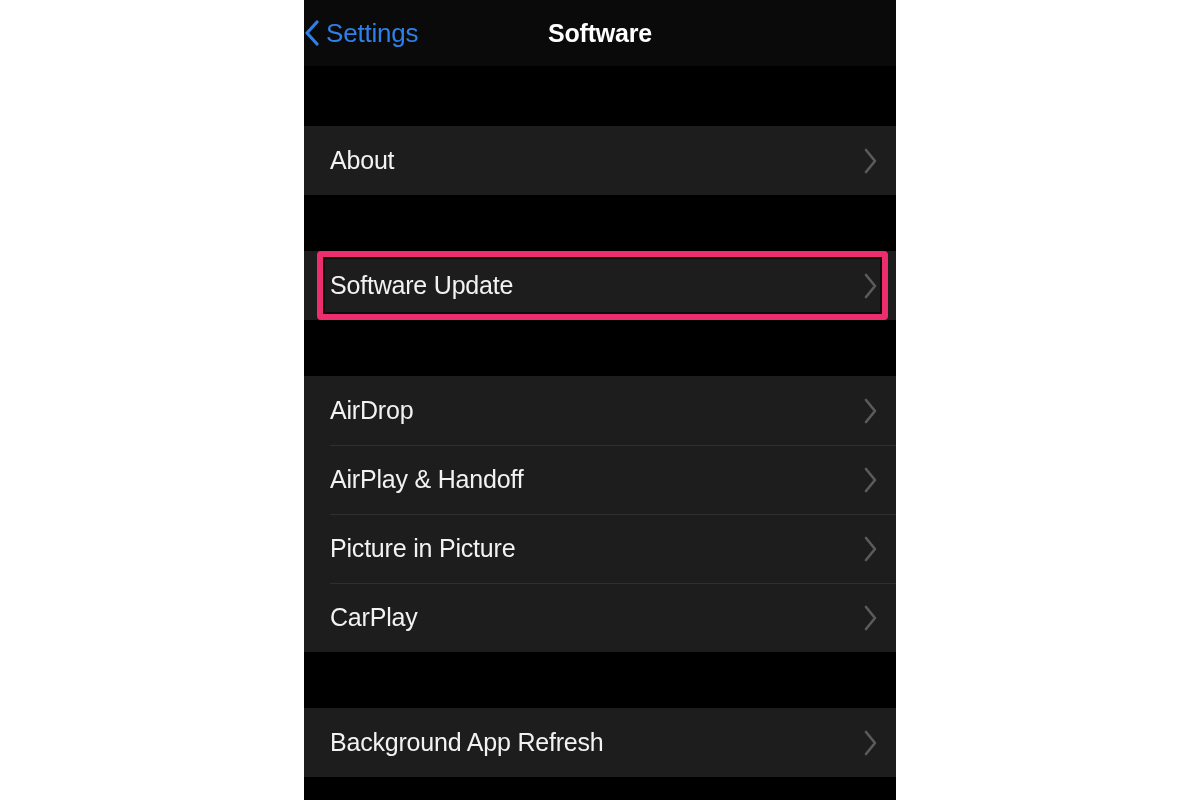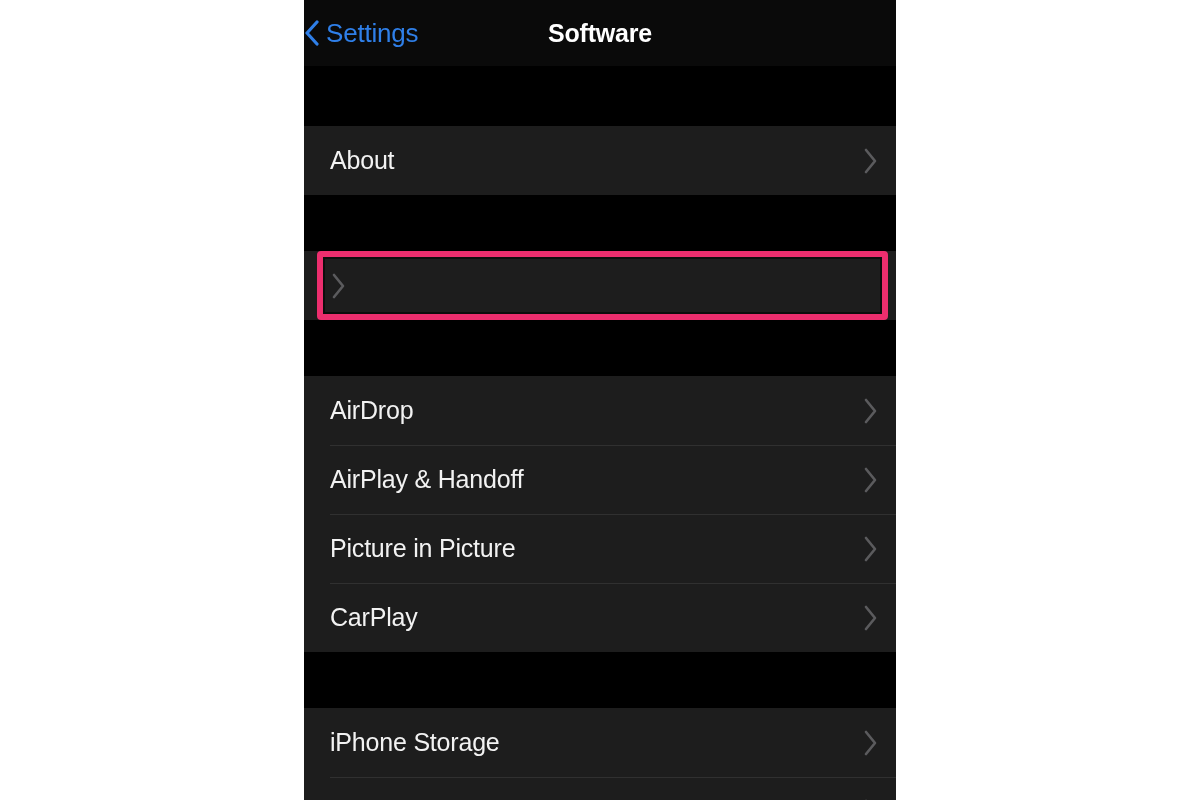--- a/index.html
+++ b/index.html
@@ -172,20 +172,21 @@
           <span class="row-chevron">
             <svg viewBox="0 0 16 28" width="16" height="28" aria-hidden="true">
               <path d="M4 3 L13 14 L4 25" fill="none" stroke="#8e8e93" stroke-width="2.6" stroke-linecap="round" stroke-linejoin="round"></path>
             </svg>
           </span>
         </div>
       </div>
       <div class="gap" style="height: 56px;"></div>
       <div class="group group-highlight">
         <div class="row" style="height: 69px;">
+          <span class="row-label">Software Update</span>
           <span class="row-chevron">
             <svg viewBox="0 0 16 28" width="16" height="28" aria-hidden="true">
               <path d="M4 3 L13 14 L4 25" fill="none" stroke="#8e8e93" stroke-width="2.6" stroke-linecap="round" stroke-linejoin="round"></path>
             </svg>
           </span>
         </div>
         <div id="highlight-box"></div>
       </div>
       <div class="gap" style="height: 56px;"></div>
       <div class="group">
@@ -218,28 +219,20 @@
           <span class="row-chevron">
             <svg viewBox="0 0 16 28" width="16" height="28" aria-hidden="true">
               <path d="M4 3 L13 14 L4 25" fill="none" stroke="#8e8e93" stroke-width="2.6" stroke-linecap="round" stroke-linejoin="round"></path>
             </svg>
           </span>
         </div>
       </div>
       <div class="gap" style="height: 56px;"></div>
       <div class="group">
         <div class="row" style="height: 69px;">
-          <span class="row-label">iPhone Storage</span>
-          <span class="row-chevron">
-            <svg viewBox="0 0 16 28" width="16" height="28" aria-hidden="true">
-              <path d="M4 3 L13 14 L4 25" fill="none" stroke="#8e8e93" stroke-width="2.6" stroke-linecap="round" stroke-linejoin="round"></path>
-            </svg>
-          </span>
-        </div>
-        <div class="row" style="height: 69px;">
           <span class="row-label">Background App Refresh</span>
           <span class="row-chevron">
             <svg viewBox="0 0 16 28" width="16" height="28" aria-hidden="true">
               <path d="M4 3 L13 14 L4 25" fill="none" stroke="#8e8e93" stroke-width="2.6" stroke-linecap="round" stroke-linejoin="round"></path>
             </svg>
           </span>
         </div>
       </div>
     </div>
 

